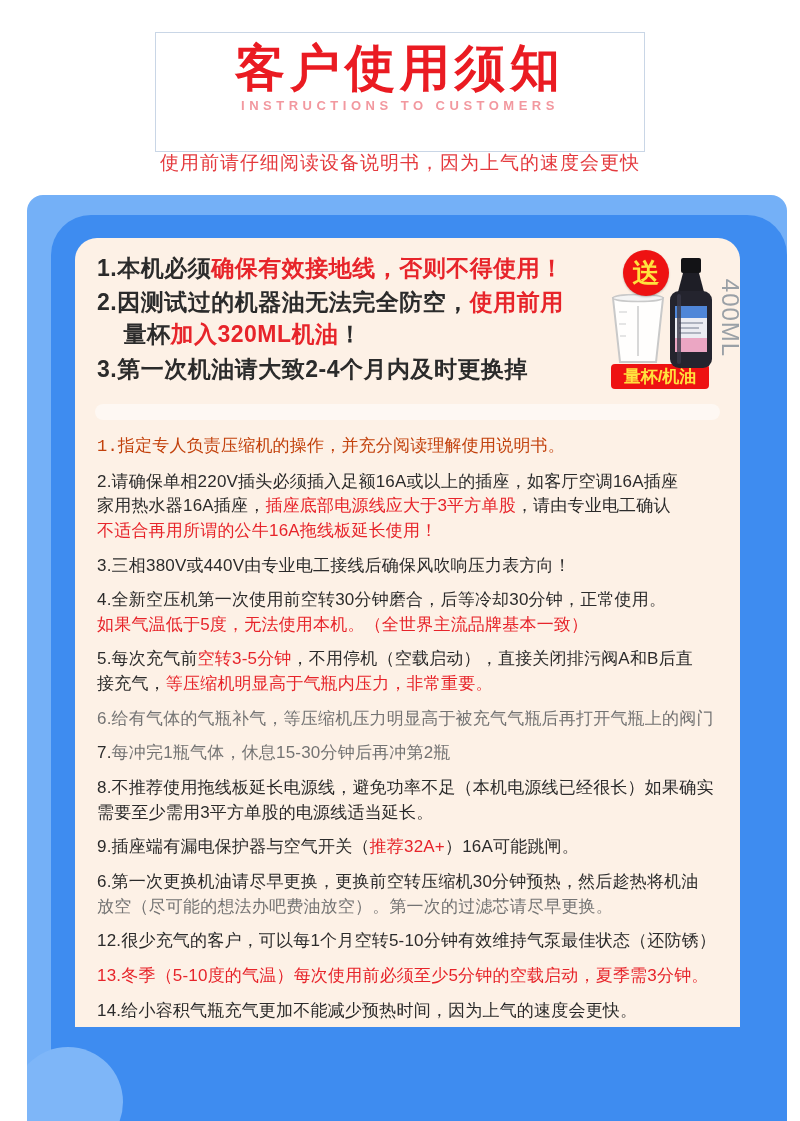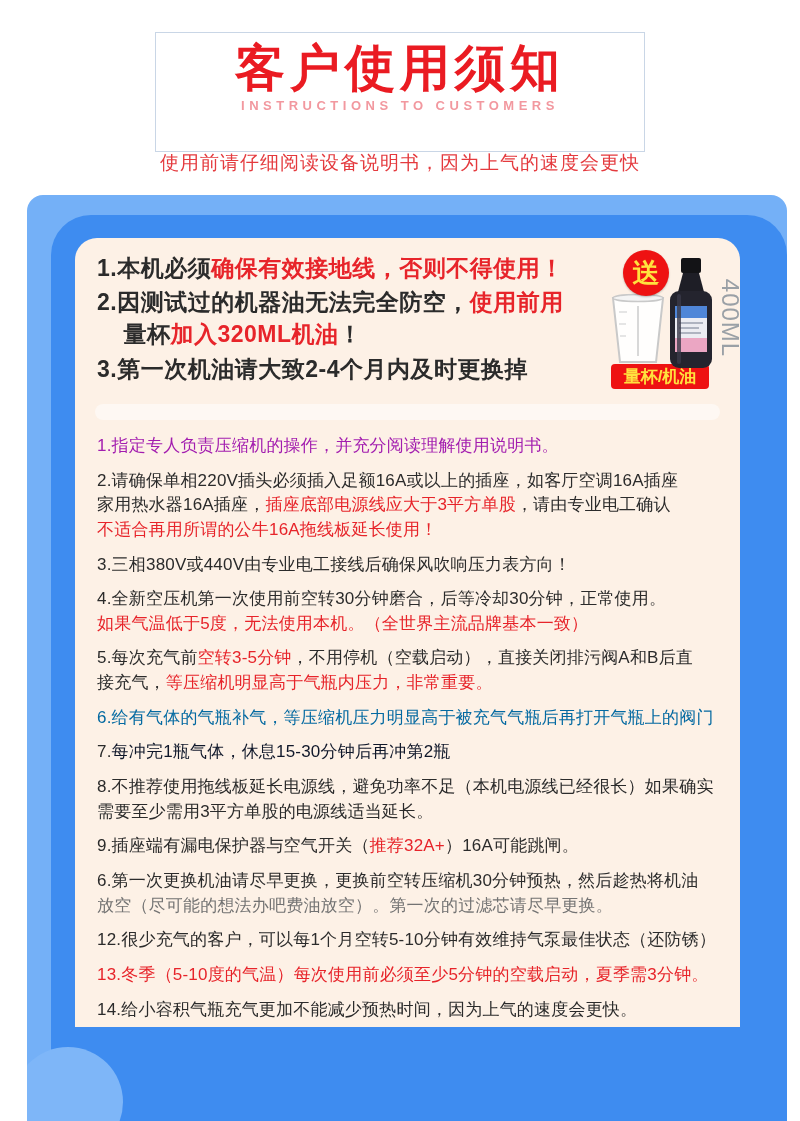--- a/index.html
+++ b/index.html
@@ -137,27 +137,27 @@
         <rect x="10" y="36" width="4" height="70" rx="2" fill="#3a3a48" opacity="0.8"></rect>
       </svg>
 
       <div class="volume-label">400ML</div>
     </div>
     <div class="gift-caption">量杯/机油</div>
 
     <div class="section-divider"></div>
 
     <div class="instructions">
-        <p class="ins-item"><span style="color: #a21caf;">1.指定专人负责压缩机的操作，并充分阅读理解使用说明书。</span></p>
+        <p class="ins-item"><span style="color: #c2410c; font-family: Liberation Mono, monospace;">1.指定专人负责压缩机的操作，并充分阅读理解使用说明书。</span></p>
         <p class="ins-item"><span style="color: rgb(43, 43, 43);">2.请确保单相220V插头必须插入足额16A或以上的插座，如客厅空调16A插座</span><br><span style="color: rgb(43, 43, 43);">家用热水器16A插座，</span><span style="color: rgb(231, 36, 42);">插座底部电源线应大于3平方单股</span><span style="color: rgb(43, 43, 43);">，请由专业电工确认</span><br><span style="color: rgb(231, 36, 42);">不适合再用所谓的公牛16A拖线板延长使用！</span></p>
         <p class="ins-item"><span style="color: rgb(43, 43, 43);">3.三相380V或440V由专业电工接线后确保风吹响压力表方向！</span></p>
         <p class="ins-item"><span style="color: rgb(43, 43, 43);">4.全新空压机第一次使用前空转30分钟磨合，后等冷却30分钟，正常使用。</span><br><span style="color: rgb(231, 36, 42);">如果气温低于5度，无法使用本机。（全世界主流品牌基本一致）</span></p>
         <p class="ins-item"><span style="color: rgb(43, 43, 43);">5.每次充气前</span><span style="color: rgb(231, 36, 42);">空转3-5分钟</span><span style="color: rgb(43, 43, 43);">，不用停机（空载启动），直接关闭排污阀A和B后直</span><br><span style="color: rgb(43, 43, 43);">接充气，</span><span style="color: rgb(231, 36, 42);">等压缩机明显高于气瓶内压力，非常重要。</span></p>
-        <p class="ins-item"><span style="color: #0369a1;">6.给有气体的气瓶补气，等压缩机压力明显高于被充气气瓶后再打开气瓶上的阀门</span></p>
-        <p class="ins-item"><span style="color: rgb(43, 43, 43);">7.</span><span style="color: #0f172a;">每冲完1瓶气体，休息15-30分钟后再冲第2瓶</span></p>
+        <p class="ins-item"><span style="color: #737373;">6.给有气体的气瓶补气，等压缩机压力明显高于被充气气瓶后再打开气瓶上的阀门</span></p>
+        <p class="ins-item"><span style="color: rgb(43, 43, 43);">7.</span><span style="color: #737373;">每冲完1瓶气体，休息15-30分钟后再冲第2瓶</span></p>
         <p class="ins-item"><span style="color: rgb(43, 43, 43);">8.不推荐使用拖线板延长电源线，避免功率不足（本机电源线已经很长）如果确实</span><br><span style="color: rgb(43, 43, 43);">需要至少需用3平方单股的电源线适当延长。</span></p>
         <p class="ins-item"><span style="color: rgb(43, 43, 43);">9.插座端有漏电保护器与空气开关（</span><span style="color: rgb(231, 36, 42);">推荐32A+</span><span style="color: rgb(43, 43, 43);">）16A可能跳闸。</span></p>
         <p class="ins-item"><span style="color: rgb(43, 43, 43);">6.第一次更换机油请尽早更换，更换前空转压缩机30分钟预热，然后趁热将机油</span><br><span style="color: #737373;">放空（尽可能的想法办吧费油放空）。第一次的过滤芯请尽早更换。</span></p>
         <p class="ins-item"><span style="color: rgb(43, 43, 43);">12.很少充气的客户，可以每1个月空转5-10分钟有效维持气泵最佳状态（还防锈）</span></p>
         <p class="ins-item"><span style="color: rgb(231, 36, 42);">13.冬季（5-10度的气温）每次使用前必须至少5分钟的空载启动，夏季需3分钟。</span></p>
         <p class="ins-item"><span style="color: rgb(43, 43, 43);">14.给小容积气瓶充气更加不能减少预热时间，因为上气的速度会更快。</span></p>
       </div>
   </div>
 
 </div>

